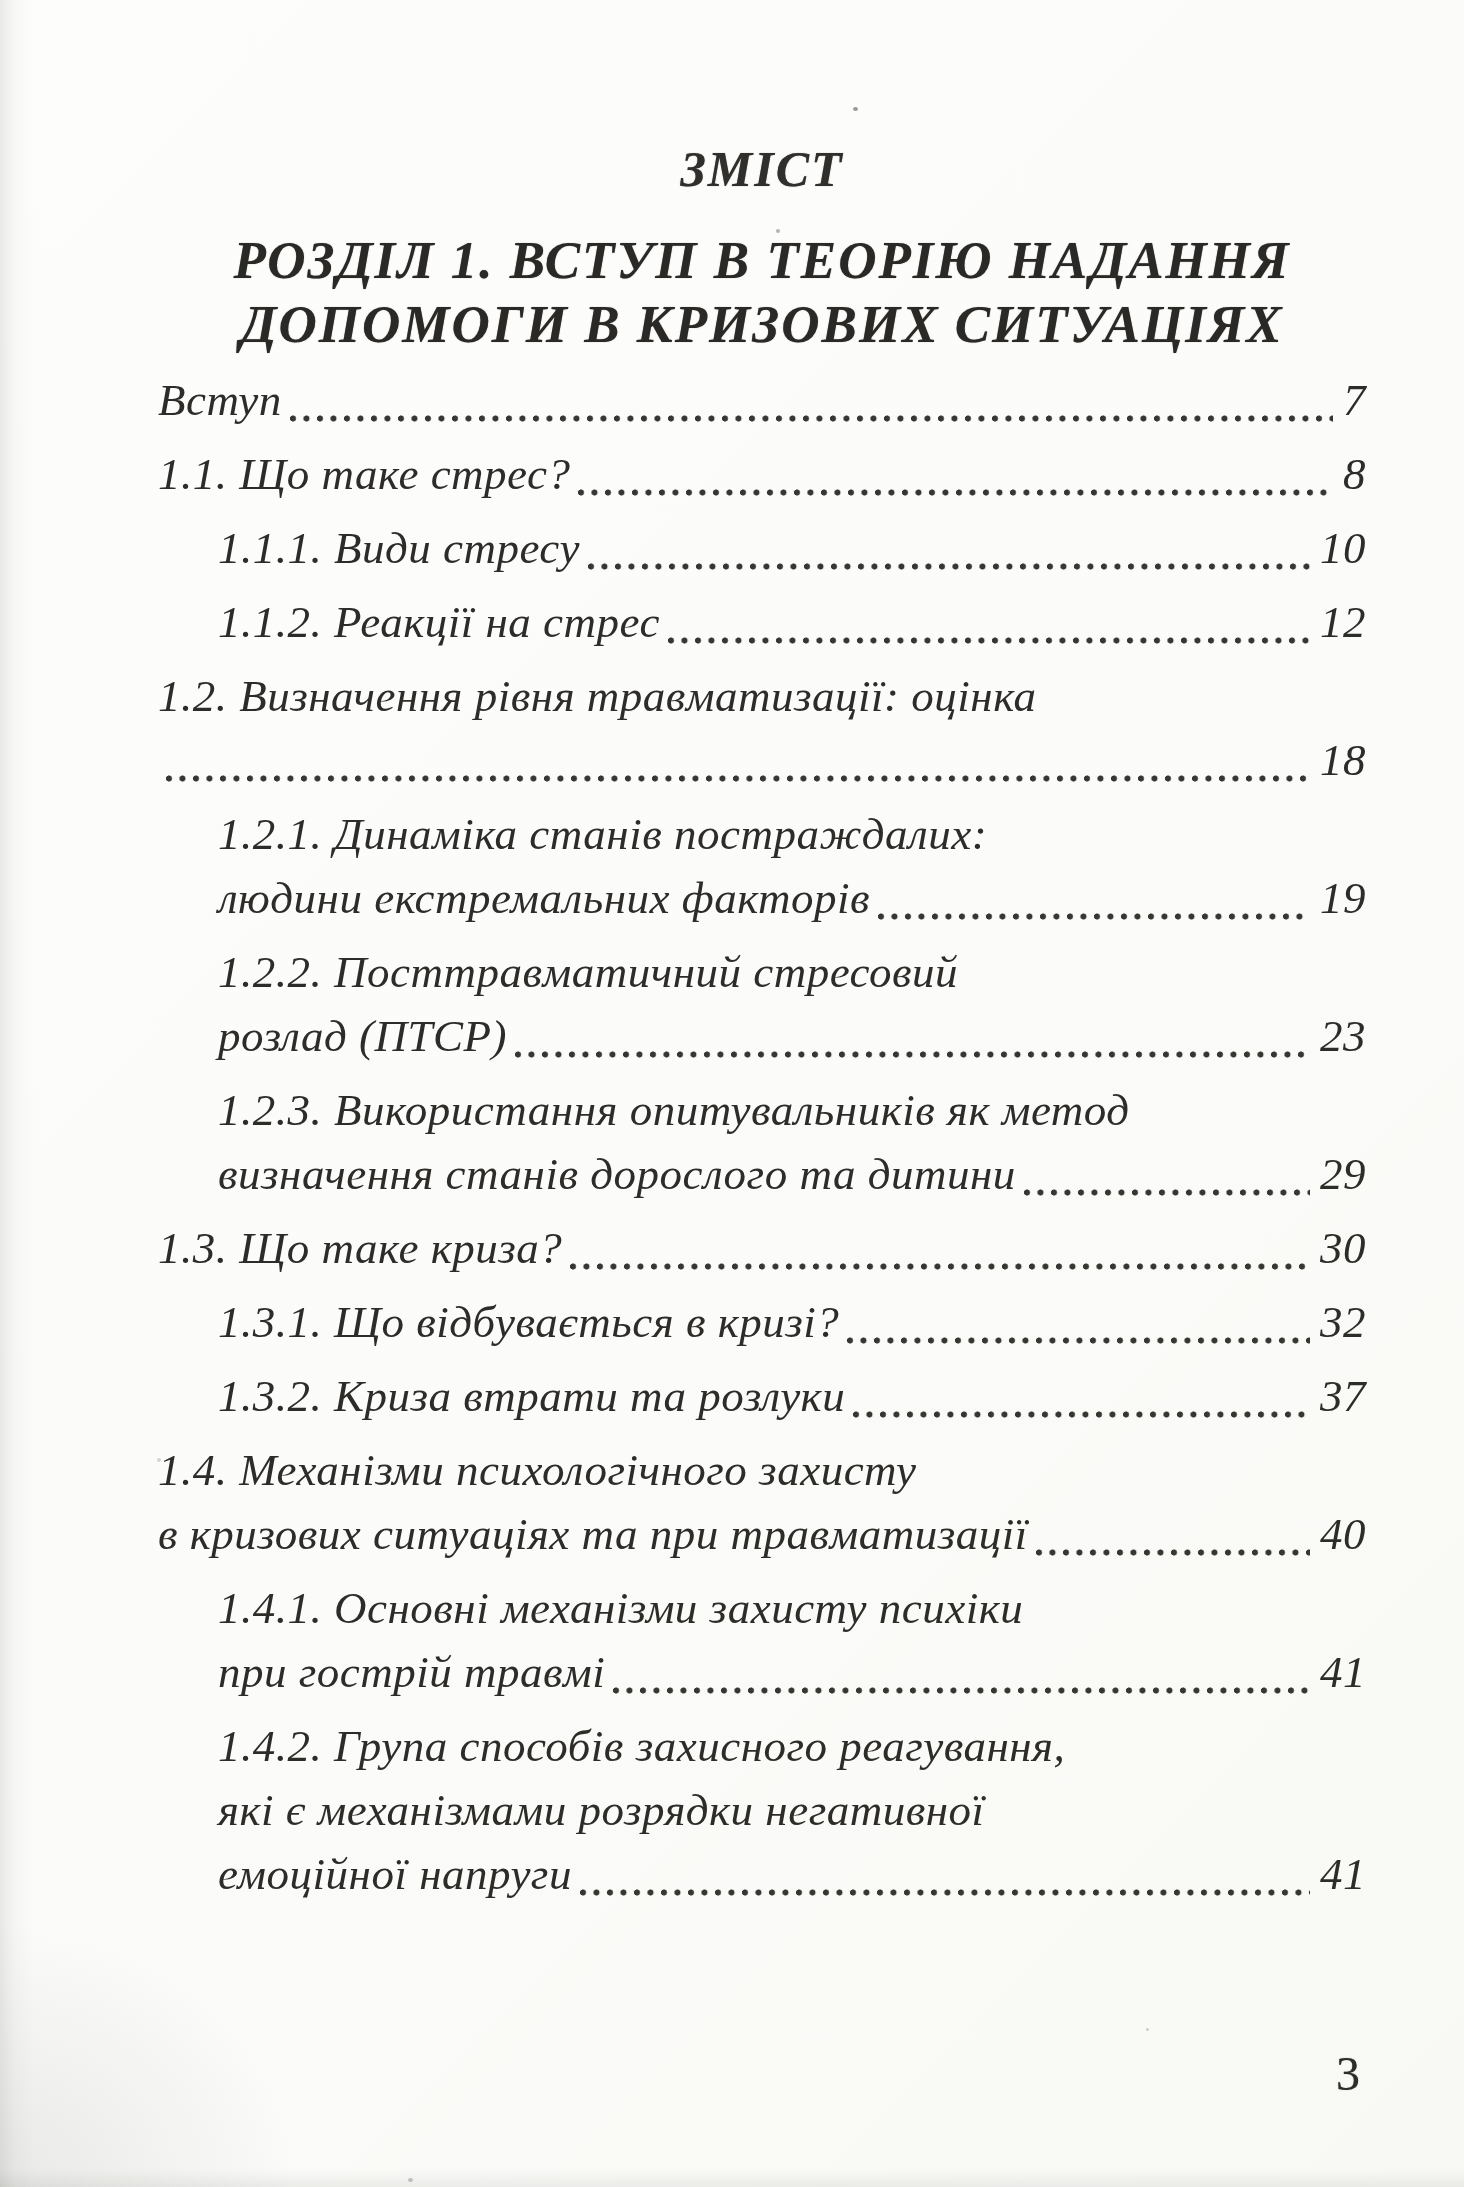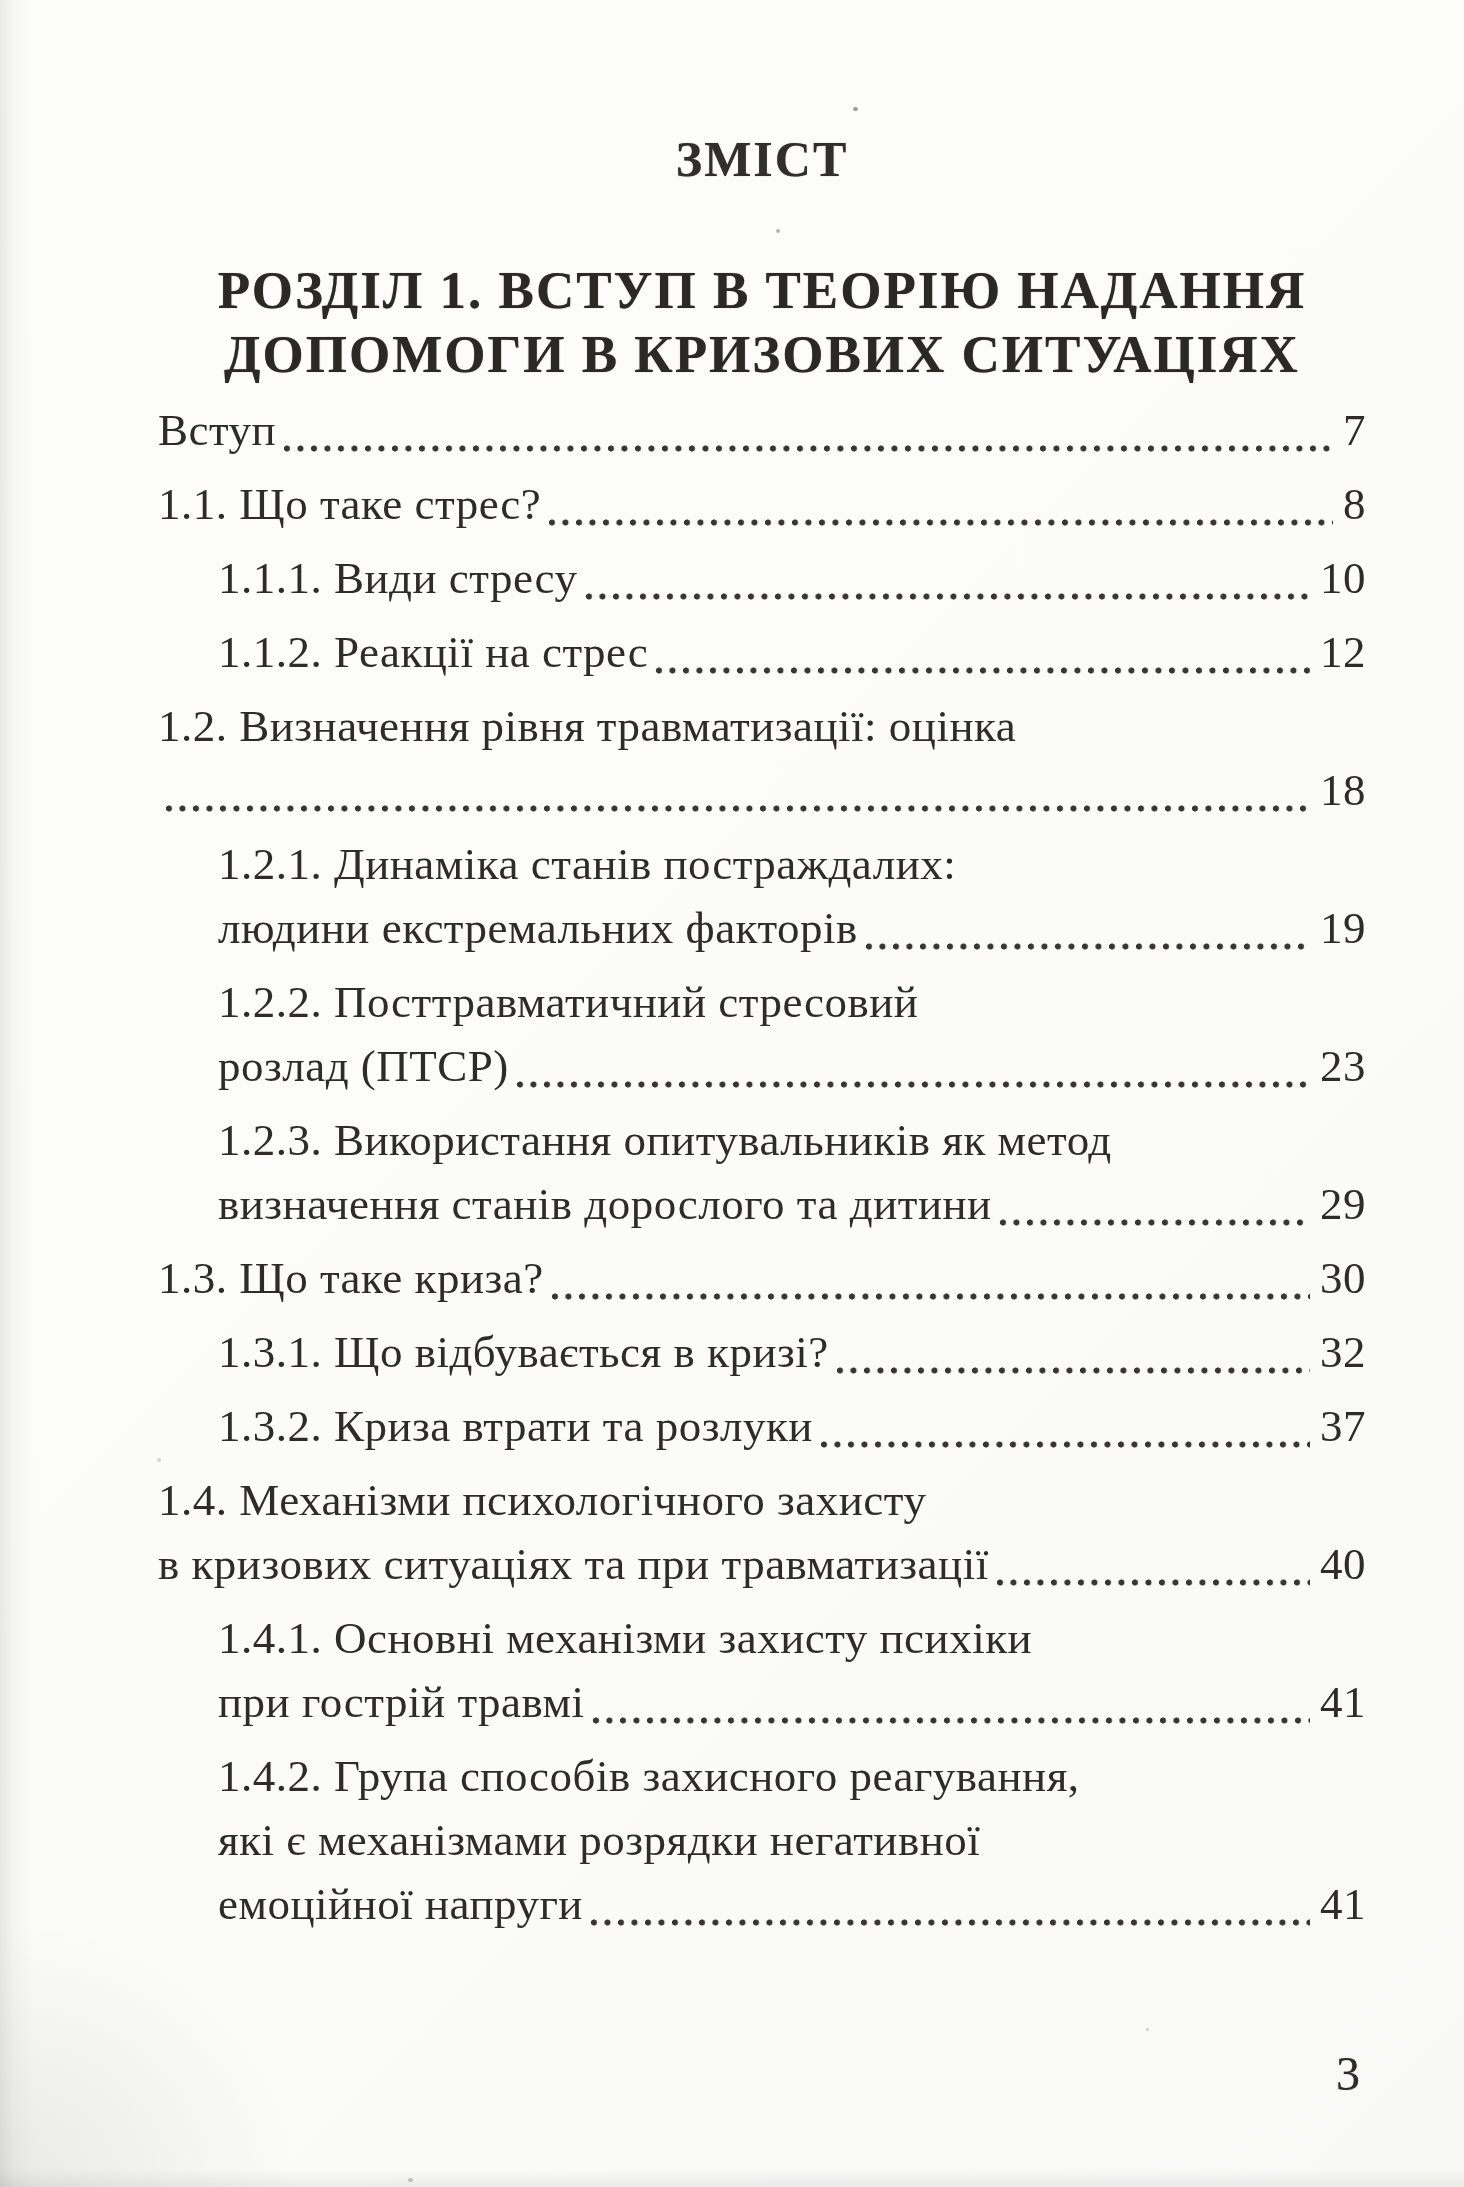--- a/index.html
+++ b/index.html
@@ -29,35 +29,36 @@
   }
   .speck.s1 { left: 853px; top: 107px;  width: 5px; height: 4px; opacity: .55; }
   .speck.s2 { left: 776px; top: 229px;  width: 4px; height: 4px; opacity: .40; }
   .speck.s3 { left: 157px; top: 1458px; width: 4px; height: 4px; opacity: .22; }
   .speck.s4 { left: 1146px; top: 2028px; width: 3px; height: 3px; opacity: .25; }
   .speck.s5 { left: 408px; top: 2178px; width: 5px; height: 4px; opacity: .30; }
 
   .doc {
     position: absolute;
     left: 158px;
-    top: 4px;
+    top: 14px;
     width: 1208px;
+    font-style: italic;
   }
   .doc-title {
     margin: 128px 0 0 0;
     text-align: center;
     font-size: 50px;
     font-weight: bold;
     letter-spacing: 2px;
     line-height: 54px;
     color: #312f2c;
     text-shadow: 0 0 1px rgba(49,47,44,0.55);
   }
   .chapter-heading {
-    margin-top: 72px;
+    margin-top: 32px;
     text-align: center;
     font-size: 53px;
     font-weight: bold;
     letter-spacing: 2px;
     line-height: 64px;
     color: #2b2926;
     text-shadow: 0 0 1px rgba(43,41,38,0.55);
   }
   .toc {
     list-style: none;

